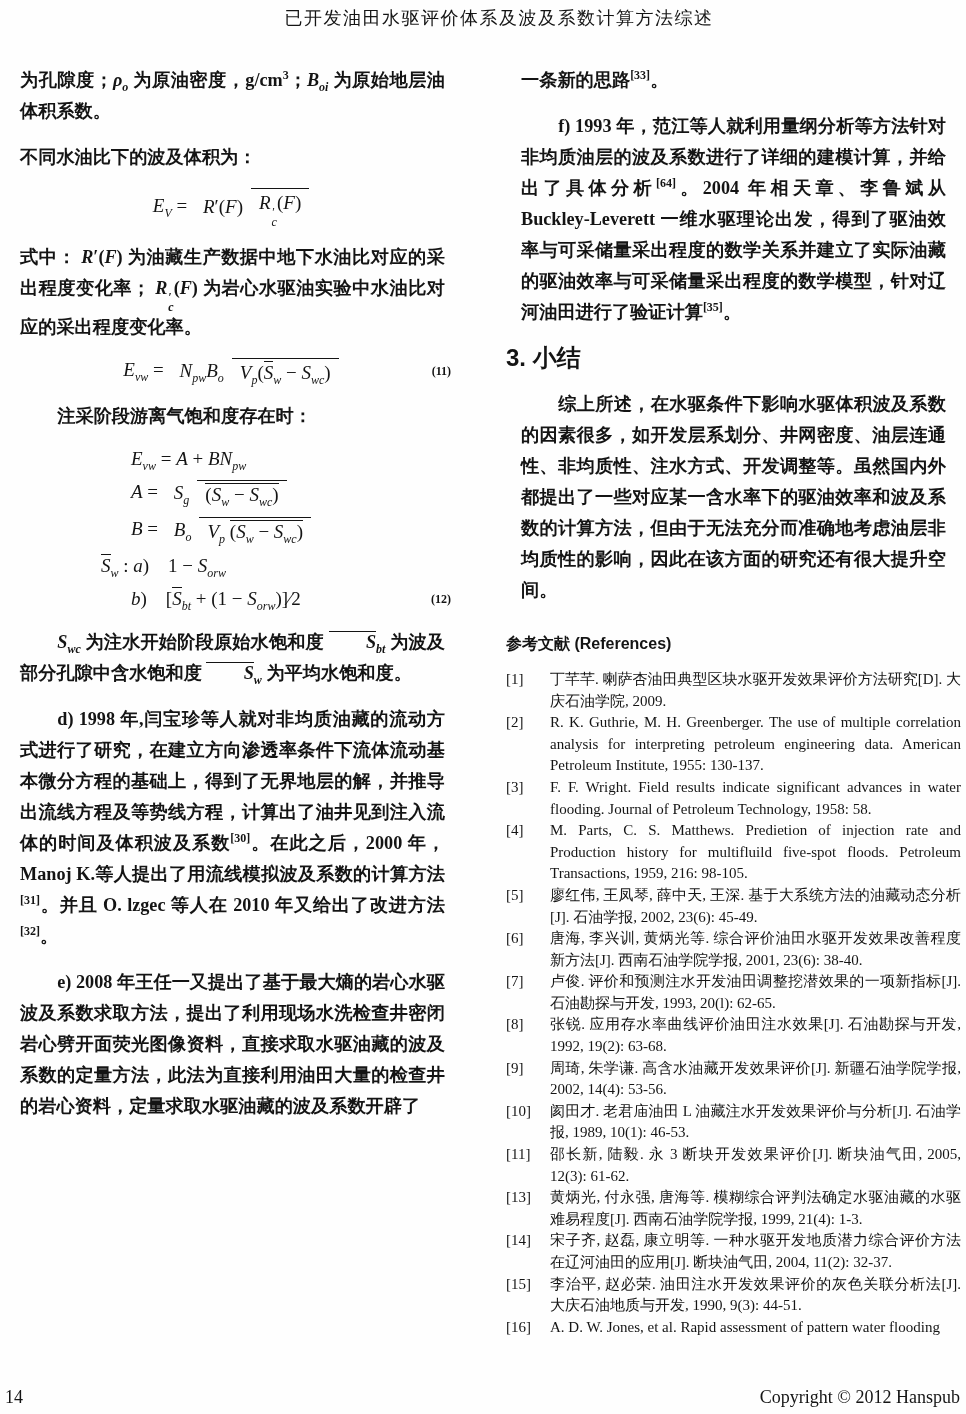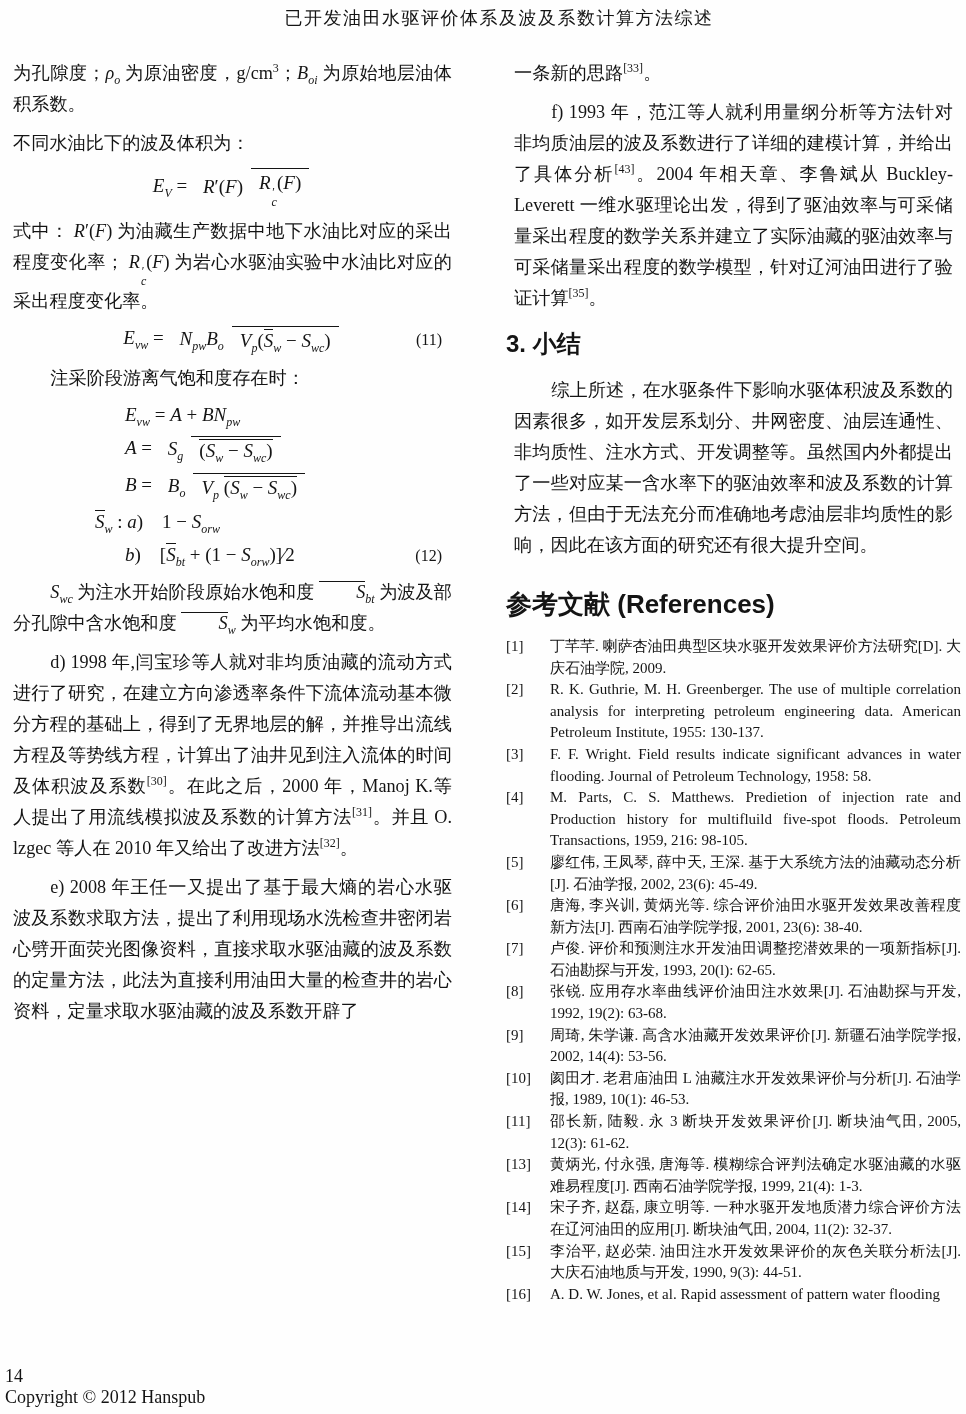--- a/index.html
+++ b/index.html
@@ -2,48 +2,48 @@
 <html lang="zh"><head>
 <meta charset="utf-8">
 <style>
   html,body{margin:0;padding:0;background:#e8e8e8;}
   .page{position:relative;width:966px;height:1414px;margin:0 auto;background:#fefefe;
         font-family:"Liberation Serif","DejaVu Serif",serif;color:#141414;overflow:hidden;}
   .header-title{position:absolute;top:6px;left:0;width:100%;text-align:center;
         font-size:18px;letter-spacing:1.5px;padding-left:16px;}
   .cols{position:absolute;top:50px;left:5px;width:956px;display:flex;gap:46px;}
   .col{width:455px;font-size:18.2px;line-height:31px;text-align:justify;}
-  .col p{margin:8px;}
+  .col p{margin:15px;font-weight:bold;}
   .col p.indent{text-indent:2.05em;}
   sub,sup{font-size:12px;line-height:0;}
   sub{font-style:italic;}
   em{font-style:italic;}
   .formula{position:relative;display:flex;justify-content:center;
-        margin:9px 2px;font-size:19px;line-height:1.3;text-align:left;}
+        margin:9px 8px;font-size:19px;line-height:1.3;text-align:left;}
   .formula.left1{justify-content:flex-start;padding-left:118px;}
   .formula.left2{justify-content:flex-start;padding-left:88px;}
   .formula.left3{justify-content:flex-start;padding-left:118px;}
-  .f-tag{position:absolute;right:16px;top:50%;transform:translateY(-50%);
-        font-size:16px;font-style:normal;}
+  .f-tag{position:absolute;right:1px;top:50%;transform:translateY(-50%);
+        font-size:12px;font-style:normal;font-weight:bold;}
   .frac{display:inline-flex;flex-direction:row;align-items:center;
         vertical-align:middle;margin:0 3px;}
   .frac .num{padding:0 8px 1px;}
   .frac .den{border-top:1.4px solid #141414;padding:2px 8px 0;}
   .ov{display:inline-block;border-top:1.4px solid #141414;padding-top:1px;line-height:1.05;}
   .ps{display:inline-flex;flex-direction:column;align-items:flex-start;
         font-size:12px;line-height:10px;vertical-align:-7px;font-style:italic;margin-left:1px;}
   h2.section{font-family:"Liberation Sans","DejaVu Sans",sans-serif;font-weight:bold;
         font-size:24px;margin:16px 0 16px;line-height:1.2;text-align:left;}
-  h2.refhead{font-size:26px;margin:28px 0 16px;}
+  h2.refhead{font-size:16px;margin:28px 0 16px;}
   .refs{font-size:15px;line-height:21.6px;}
   .ref-row{display:flex;}
   .ref-num{width:44px;flex:0 0 44px;}
   .ref-text{flex:1;text-align:justify;}
   .footer{position:absolute;bottom:6px;left:5px;right:6px;display:flex;
-        justify-content:space-between;font-size:18px;flex-direction:column;}
+        justify-content:space-between;font-size:18px;}
 </style>
 </head>
 <body>
 
 <div class="page">
   <div class="header-title">已开发油田水驱评价体系及波及系数计算方法综述</div>
   <div class="cols">
     <div class="col" id="col-left">
         <p>为孔隙度；<em>ρ</em><sub>o</sub> 为原油密度，g/cm<sup>3</sup>；<em>B</em><sub>oi</sub> 为原始地层油体积系数。</p>
         <p>不同水油比下的波及体积为：</p>
@@ -89,21 +89,21 @@
         <div class="formula left3">
           <span><em>b</em>)　[<span class="ov"><em>S</em></span><sub>bt</sub> + (1 − <em>S</em><sub>orw</sub>)]∕2</span>
           <span class="f-tag">(12)</span>
         </div>
         <p class="indent"><em>S</em><sub>wc</sub> 为注水开始阶段原始水饱和度 <span class="ov"><em>S</em></span><sub>bt</sub> 为波及部分孔隙中含水饱和度 <span class="ov"><em>S</em></span><sub>w</sub> 为平均水饱和度。</p>
         <p class="indent">d) 1998 年,闫宝珍等人就对非均质油藏的流动方式进行了研究，在建立方向渗透率条件下流体流动基本微分方程的基础上，得到了无界地层的解，并推导出流线方程及等势线方程，计算出了油井见到注入流体的时间及体积波及系数<sup>[30]</sup>。在此之后，2000 年，Manoj K.等人提出了用流线模拟波及系数的计算方法<sup>[31]</sup>。并且 O. lzgec 等人在 2010 年又给出了改进方法<sup>[32]</sup>。</p>
         <p class="indent">e) 2008 年王任一又提出了基于最大熵的岩心水驱波及系数求取方法，提出了利用现场水洗检查井密闭岩心劈开面荧光图像资料，直接求取水驱油藏的波及系数的定量方法，此法为直接利用油田大量的检查井的岩心资料，定量求取水驱油藏的波及系数开辟了</p>
       </div>
     <div class="col" id="col-right">
         <p>一条新的思路<sup>[33]</sup>。</p>
-        <p class="indent">f) 1993 年，范江等人就利用量纲分析等方法针对非均质油层的波及系数进行了详细的建模计算，并给出了具体分析<sup>[43]</sup>。2004 年相天章、李鲁斌从 Buckley-Leverett 一维水驱理论出发，得到了驱油效率与可采储量采出程度的数学关系并建立了实际油藏的驱油效率与可采储量采出程度的数学模型，针对辽河油田进行了验证计算<sup>[35]</sup>。</p>
+        <p class="indent">f) 1993 年，范江等人就利用量纲分析等方法针对非均质油层的波及系数进行了详细的建模计算，并给出了具体分析<sup>[64]</sup>。2004 年相天章、李鲁斌从 Buckley-Leverett 一维水驱理论出发，得到了驱油效率与可采储量采出程度的数学关系并建立了实际油藏的驱油效率与可采储量采出程度的数学模型，针对辽河油田进行了验证计算<sup>[35]</sup>。</p>
         <h2 class="section">3. 小结</h2>
         <p class="indent">综上所述，在水驱条件下影响水驱体积波及系数的因素很多，如开发层系划分、井网密度、油层连通性、非均质性、注水方式、开发调整等。虽然国内外都提出了一些对应某一含水率下的驱油效率和波及系数的计算方法，但由于无法充分而准确地考虑油层非均质性的影响，因此在该方面的研究还有很大提升空间。</p>
         <h2 class="section refhead">参考文献  (References)</h2>
         <div class="refs">
           <div class="ref-row">
             <span class="ref-num">[1]</span>
             <span class="ref-text">丁芊芊. 喇萨杏油田典型区块水驱开发效果评价方法研究[D]. 大庆石油学院, 2009.</span>
           </div>
           <div class="ref-row">
             <span class="ref-num">[2]</span>

